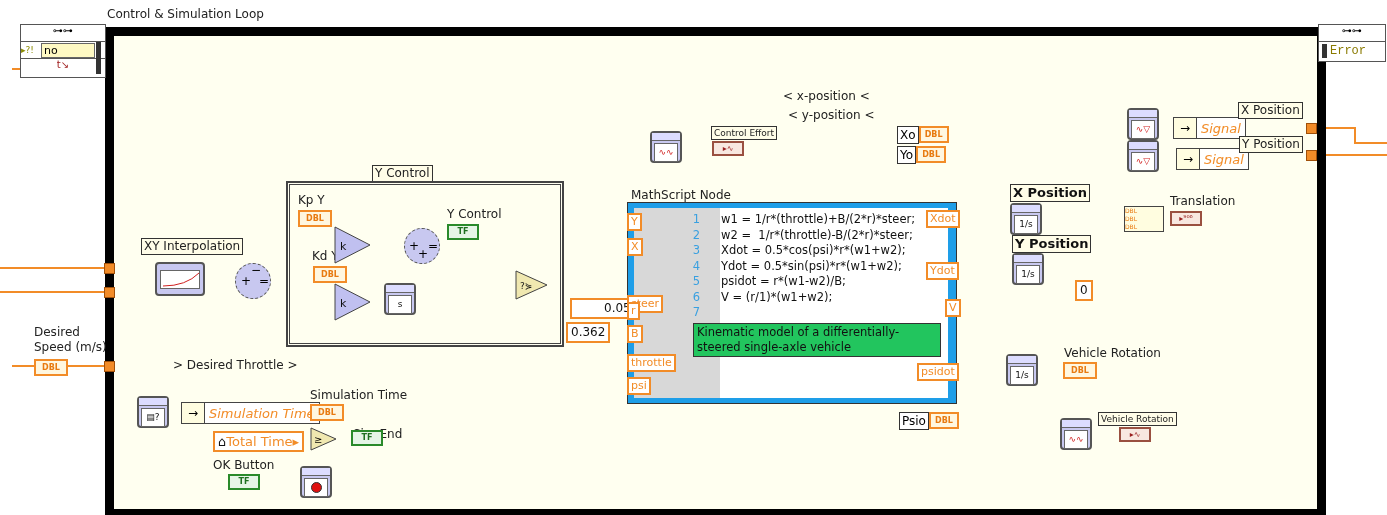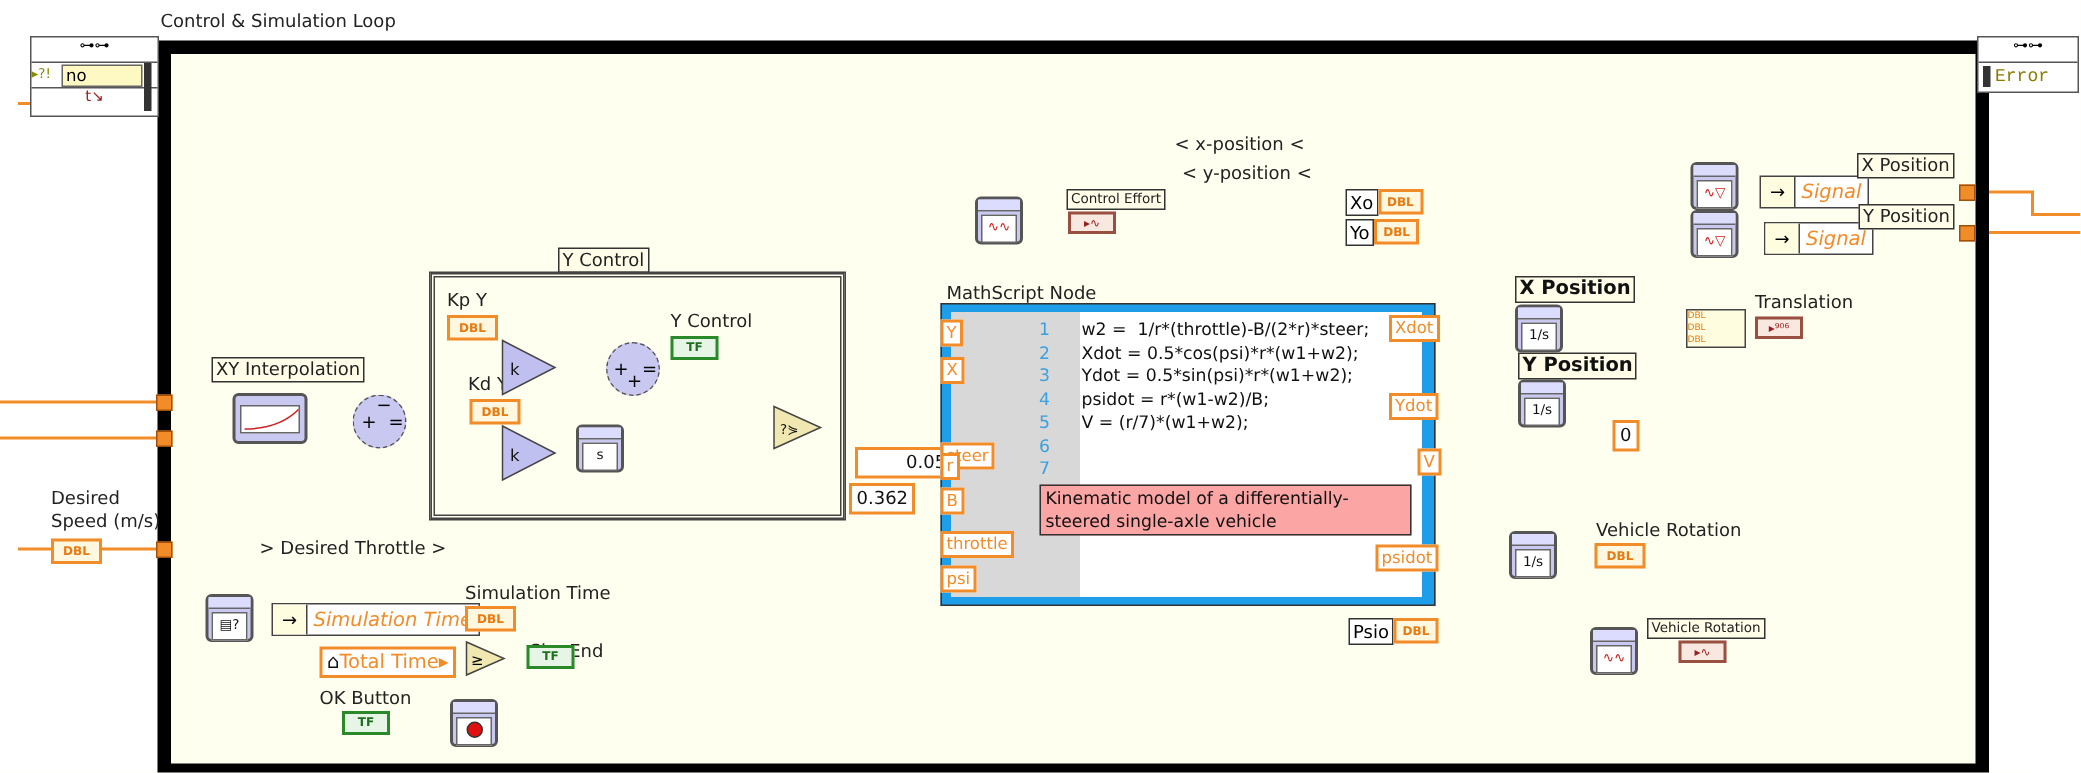--- a/index.html
+++ b/index.html
@@ -22,21 +22,21 @@
   .unbundle .arr{width:22px;height:100%;background:#fffde0;border-right:1px solid #444;color:#000;font-size:12px;text-align:center;line-height:20px;}
   .unbundle .txt{padding:0 4px;font-style:italic;}
   .tunnel{width:9px;height:9px;background:#f28c28;border:1px solid #a0500a;}
   .circle{width:36px;height:36px;border-radius:50%;background:#c8c8f0;border:1px dashed #555;box-sizing:border-box;font-size:12px;}
   .ms-frame{left:627px;top:202px;width:330px;height:202px;background:#1e9ee8;border:1px solid #333;box-sizing:border-box;}
   .ms-gutter{left:634px;top:208px;width:86px;height:190px;background:#d8d8d8;}
   .ms-code{left:720px;top:208px;width:228px;height:190px;background:#fff;}
   .ms-line{font-size:11.5px;color:#111;white-space:pre;line-height:15.5px;}
   .ms-num{font-size:11.5px;color:#3aa0e0;line-height:15.5px;text-align:right;width:14px;}
   .ms-term{border:2px solid #f28c28;background:#fff;font-size:11px;color:#f28c28;padding:0 2px;line-height:14px;}
-  .ms-comment{left:693px;top:323px;width:240px;background:#fca5a5;border:1px solid #333;font-size:11.5px;color:#111;line-height:15px;padding:1px 3px;}
+  .ms-comment{left:693px;top:323px;width:240px;background:#22c55e;border:1px solid #333;font-size:11.5px;color:#111;line-height:15px;padding:1px 3px;}
   .ybox{left:287px;top:182px;width:270px;height:158px;border:3px double #444;outline:1px solid #444;}
   .ind{border:2px solid #9a5040;background:#f8e8e0;width:28px;height:11px;font-size:8px;color:#9a2020;text-align:center;line-height:11px;}
   .bundle{left:1124px;top:206px;width:38px;height:24px;background:#fffde0;border:1px solid #444;font-size:6px;color:#e87a10;}
   .err-box{border:1px solid #555;background:#fff;}
 </style>
 </head>
 <body>
 
 <svg id="wires" viewBox="0 0 1387 515">
   <g stroke="#f28c28" stroke-width="2" fill="none">
@@ -222,26 +222,27 @@
 <div class="abs" style="left:686px;top:212px;">
   <div class="ms-num">1</div>
   <div class="ms-num">2</div>
   <div class="ms-num">3</div>
   <div class="ms-num">4</div>
   <div class="ms-num">5</div>
   <div class="ms-num">6</div>
   <div class="ms-num">7</div>
 </div>
 <div class="abs" style="left:721px;top:212px;">
+  <div class="ms-line">w1 = 1/r*(throttle)+B/(2*r)*steer;</div>
   <div class="ms-line">w2 =  1/r*(throttle)-B/(2*r)*steer;</div>
   <div class="ms-line"></div>
   <div class="ms-line">Xdot = 0.5*cos(psi)*r*(w1+w2);</div>
   <div class="ms-line">Ydot = 0.5*sin(psi)*r*(w1+w2);</div>
   <div class="ms-line">psidot = r*(w1-w2)/B;</div>
-  <div class="ms-line">V = (r/7)*(w1+w2);</div>
+  <div class="ms-line">V = (r/1)*(w1+w2);</div>
 </div>
 <div class="abs ms-comment">Kinematic model of a differentially-steered single-axle vehicle</div>
 
 <div class="abs ms-term" style="left:627px;top:213px;">Y</div>
 <div class="abs ms-term" style="left:627px;top:238px;">X</div>
 <div class="abs ms-term" style="left:627px;top:295px;text-align:right;">steer</div>
 <div class="abs ms-term" style="left:627px;top:302px;">r</div>
 <div class="abs ms-term" style="left:627px;top:325px;">B</div>
 <div class="abs ms-term" style="left:627px;top:354px;">throttle</div>
 <div class="abs ms-term" style="left:627px;top:377px;">psi</div>

